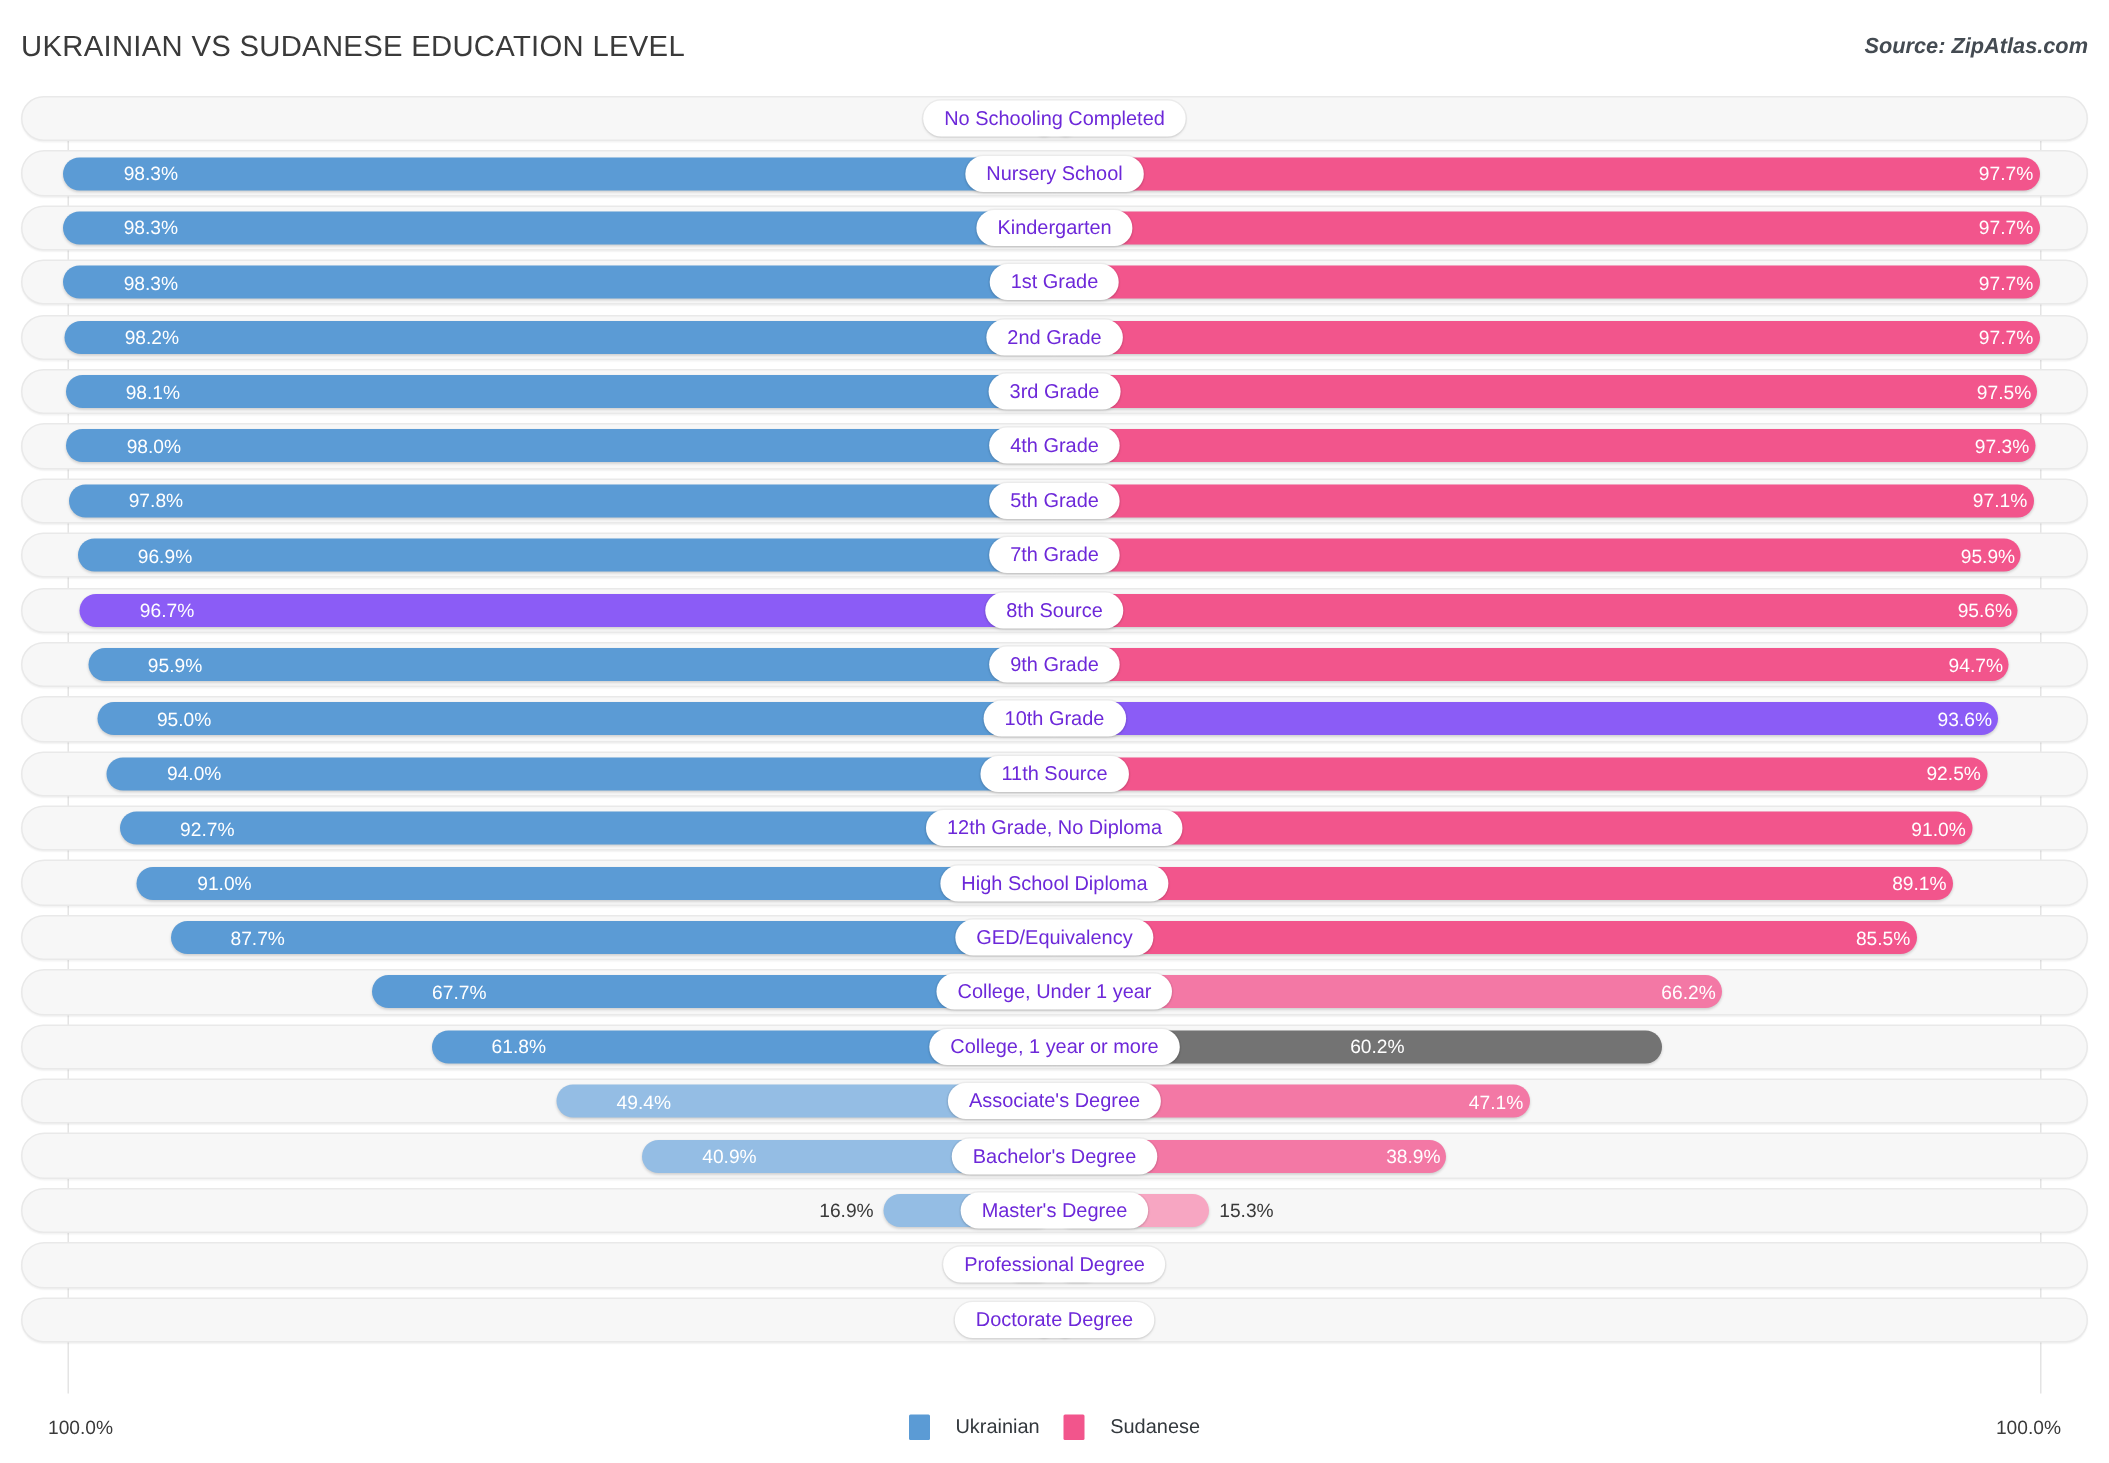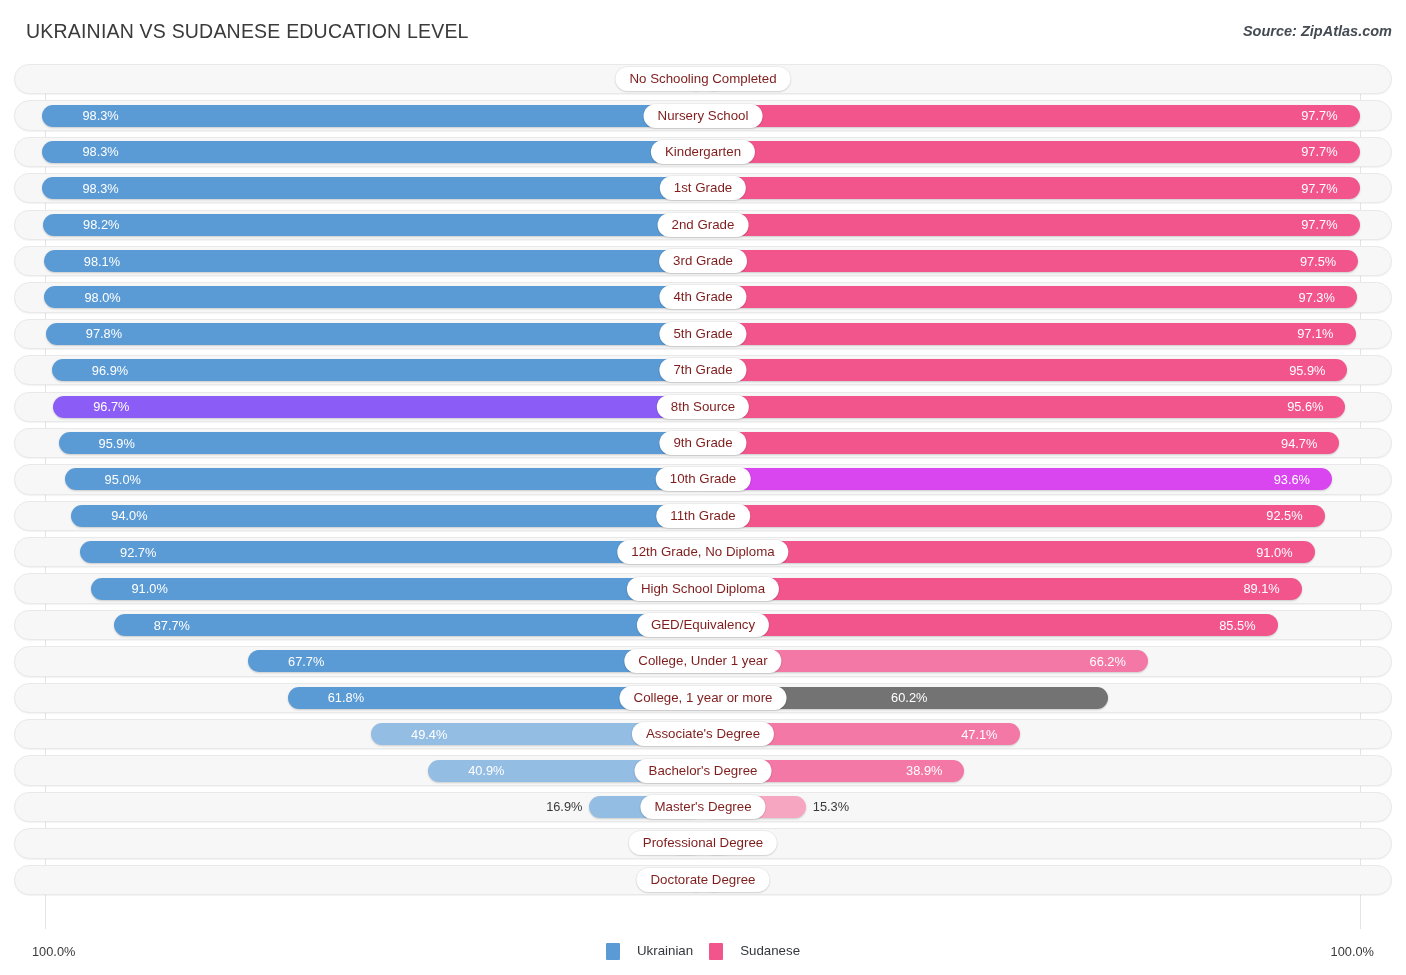--- a/index.html
+++ b/index.html
@@ -7,21 +7,21 @@
     margin: 0; padding: 0;
     width: 1406px; height: 975px;
     background: #ffffff;
     font-family: "Liberation Sans", sans-serif;
     overflow: hidden;
   }
   .page { position: relative; width: 1406px; height: 975px; }
 
   
   .header {
-    position: absolute; top: 0; left: 12px; right: 0; height: 60px; text-align: center;
+    position: absolute; top: 0; left: 0; right: 0; height: 60px; text-align: center;
   }
   .title {
     position: absolute; left: 14px; top: 20px;
     font-size: 19.5px; letter-spacing: .2px;
     color: #3a3a3a; font-weight: 400;
     text-transform: uppercase;
     white-space: nowrap;
   }
   .source {
     position: absolute; right: 14px; top: 23px;
@@ -82,21 +82,21 @@
     box-shadow: 0 1px 2px rgba(0,0,0,0.18);
   }
   .bar.l {
     border-radius: 11px 0 0 11px;
     justify-content: flex-start;
     padding-left: 10px;
   }
   .bar.r {
     border-radius: 0 11px 11px 0;
     justify-content: flex-end;
-    padding-right: 22px;
+    padding-right: 4px;
   }
   
   .bar.l.small { border-radius: 11px; }
   .bar.r.small { border-radius: 11px; }
 
   .inbar {
     font-size: 12.8px;
     color: #ffffff;
     white-space: nowrap;
     font-weight: 400;
@@ -112,21 +112,21 @@
   
   .cat {
     position: absolute;
     left: 50%;
     top: 50%;
     transform: translate(-50%, -50%);
     background: #ffffff;
     border-radius: 13px;
     padding: 4px 14px 5px;
     font-size: 13.3px;
-    color: #7f1d1d;
+    color: #6d28d9;
     white-space: nowrap;
     z-index: 5;
     box-shadow: 0 0 0 1px rgba(0,0,0,0.04), 0 1px 2px rgba(0,0,0,0.12);
   }
 
   
   .footer {
     position: absolute;
     left: 14px; right: 14px; bottom: 6px; height: 32px;
   }
@@ -312,39 +312,39 @@
           <div class="cat">9th Grade</div>
         </div>
         <div class="row">
           <div class="track"></div>
           <div class="half left">
             <div class="bar l" style="width: 638.4px; background: rgb(91, 155, 213);">
               <span class="inbar">95.0%</span>
             </div>
           </div>
           <div class="half right">
-            <div class="bar r" style="width: 628.992px; background: #d946ef;">
+            <div class="bar r" style="width: 628.992px; background: #8b5cf6;">
               <span class="inbar">93.6%</span>
             </div>
           </div>
           <div class="cat">10th Grade</div>
         </div>
         <div class="row">
           <div class="track"></div>
           <div class="half left">
             <div class="bar l" style="width: 631.68px; background: rgb(91, 155, 213);">
               <span class="inbar">94.0%</span>
             </div>
           </div>
           <div class="half right">
             <div class="bar r" style="width: 621.6px; background: rgb(242, 85, 140);">
               <span class="inbar">92.5%</span>
             </div>
           </div>
-          <div class="cat">11th Grade</div>
+          <div class="cat">11th Source</div>
         </div>
         <div class="row">
           <div class="track"></div>
           <div class="half left">
             <div class="bar l" style="width: 622.944px; background: rgb(91, 155, 213);">
               <span class="inbar">92.7%</span>
             </div>
           </div>
           <div class="half right">
             <div class="bar r" style="width: 611.52px; background: rgb(242, 85, 140);">

